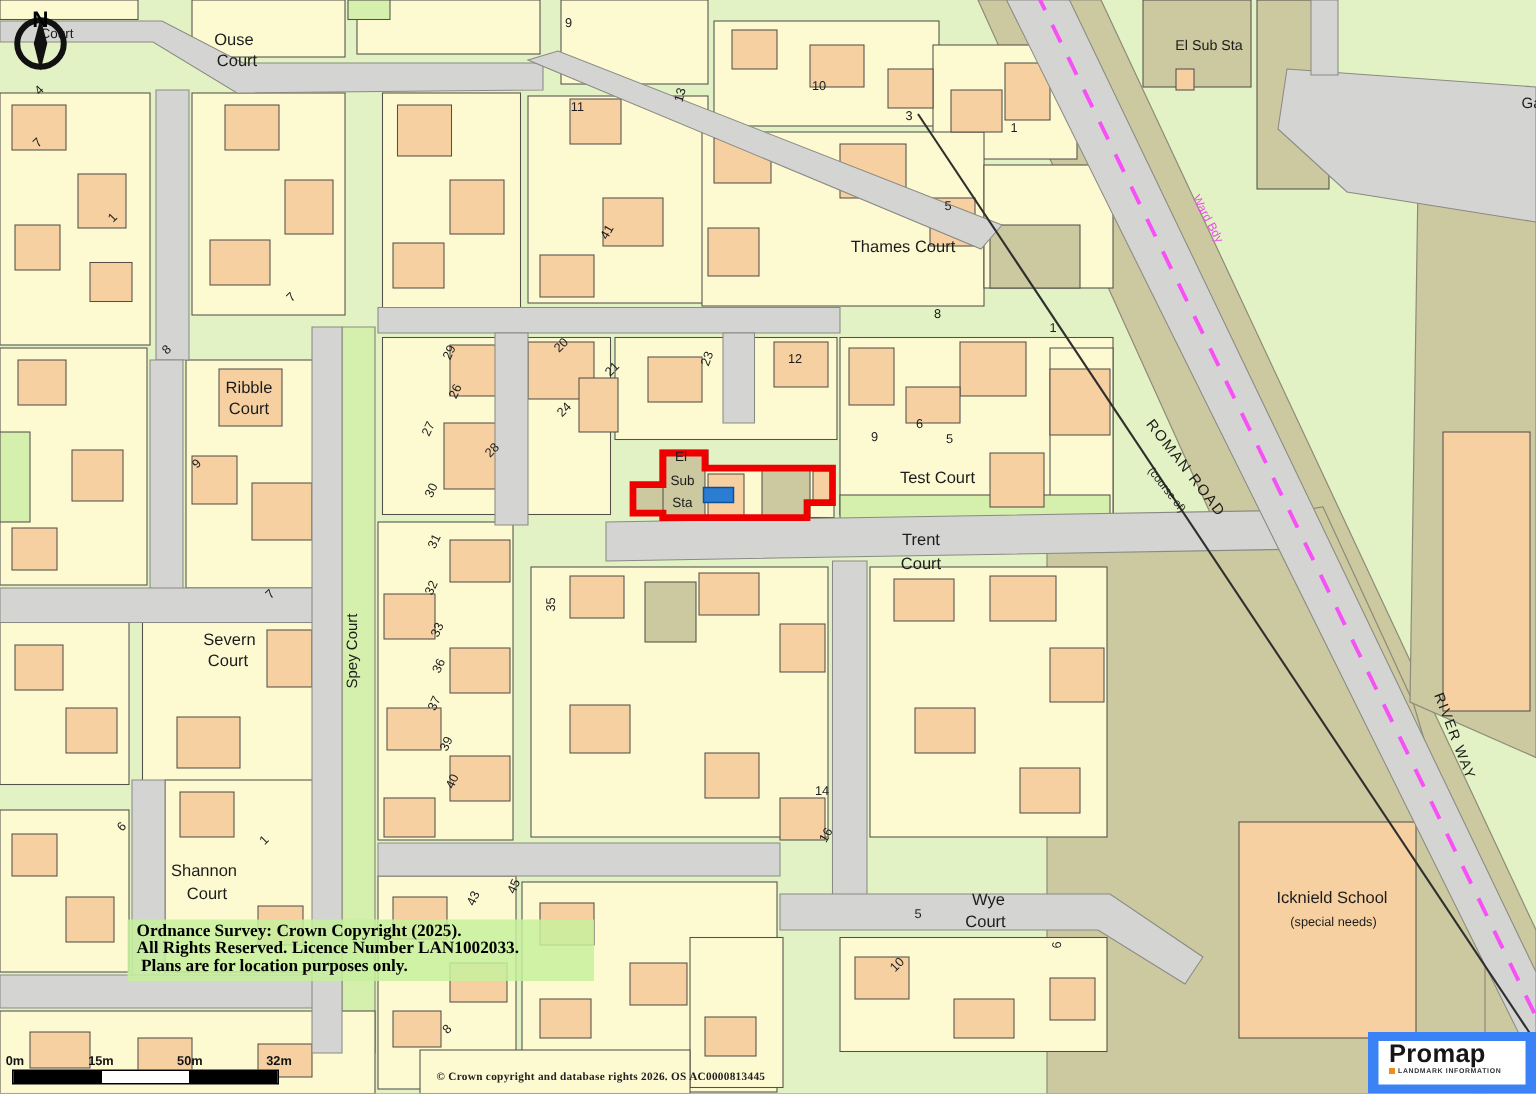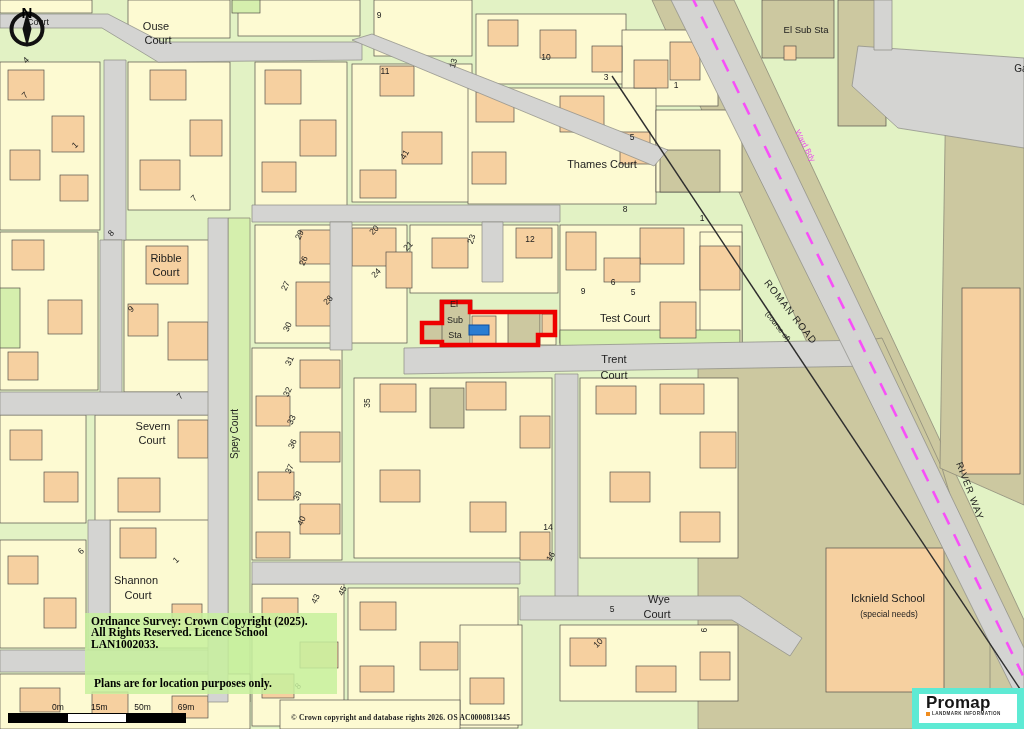--- a/index.html
+++ b/index.html
@@ -1,33 +1,33 @@
 <!DOCTYPE html>
 <html><head>
 <meta charset="utf-8">
 <style>
   html,body{margin:0;padding:0;background:#888;}
   .stage{position:relative;width:1024px;height:729px;overflow:hidden;background:#e2f2c4;
          font-family:"Liberation Sans",sans-serif;}
   #map{position:absolute;left:0;top:0;width:1024px;height:729px;display:block;}
   #map text{font-family:"Liberation Sans",sans-serif;}
   .north{position:absolute;left:4px;top:2px;width:46px;height:50px;}
-  .copyright-box{position:absolute;left:85px;top:613px;width:252px;box-sizing:border-box;
+  .copyright-box{position:absolute;left:85px;top:613px;width:311px;box-sizing:border-box;
       padding:3px 5px 4px 6px;background:rgba(199,240,158,0.85);
       font-family:"Liberation Serif",serif;font-weight:bold;font-size:11.5px;line-height:11.4px;color:#000;}
-  .copyright-box .l3{padding-left:3px;margin-top:28px;}
+  .copyright-box .l3{padding-left:3px;}
   .scalebar{position:absolute;left:8px;top:702px;width:178px;}
-  .scalebar .labels{position:relative;height:11px;font-size:8.5px;font-weight:normal;color:#111;margin-left:48px;}
+  .scalebar .labels{position:relative;height:11px;font-size:8.5px;font-weight:bold;color:#111;}
   .scalebar .labels span{position:absolute;transform:translateX(-50%);}
   .scalebar .bar{height:8px;border:1.2px solid #000;background:#fff;display:flex;}
   .scalebar .bar .seg{flex:1;}
   .seg.b{background:#000;} .seg.w{background:#fff;}
   .footer-note{position:absolute;left:291px;top:713px;font-size:7.5px;font-weight:bold;
       letter-spacing:.2px;color:#222;font-family:Liberation Serif, serif;}
-  .promap{position:absolute;right:0;bottom:0;width:112px;height:41px;background:#5eead4;}
+  .promap{position:absolute;right:0;bottom:0;width:112px;height:41px;background:#3b82f6;}
   .promap .card{position:absolute;left:7px;top:6px;width:98px;height:29px;background:#fff;}
   .promap .word{display:block;margin:0 0 0 7px;font-size:17px;font-weight:bold;color:#161616;
       line-height:18px;letter-spacing:.2px;}
   .promap .tag{display:flex;align-items:center;gap:2px;margin:-1px 0 0 7px;}
   .promap .dot{width:4px;height:4px;background:#f08c1e;display:inline-block;}
   .promap .tagtext{font-size:4.6px;font-weight:bold;letter-spacing:.45px;color:#333;}
 </style>
 </head>
 <body>
 
@@ -262,30 +262,30 @@
     </svg>
 
   <svg class="north" viewBox="0 0 46 50">
     <circle cx="23" cy="27" r="15.5" fill="none" stroke="#111" stroke-width="4"></circle>
     <polygon points="23,10 27.5,27 23,45 18.5,27" fill="#111"></polygon>
     <text x="23" y="16" text-anchor="middle" font-size="15" font-weight="bold" fill="#000">N</text>
   </svg>
 
   <div class="copyright-box">
     <div class="l1">Ordnance Survey: Crown Copyright (2025).</div>
-    <div class="l2">All Rights Reserved. Licence School LAN1002033.</div>
+    <div class="l2">All Rights Reserved. Licence Number LAN1002033.</div>
     <div class="l3">Plans are for location purposes only.</div>
   </div>
 
   <div class="scalebar">
     <div class="labels">
       <span style="left:2px">0m</span>
       <span style="left:33.3%">15m</span>
       <span style="left:66.6%">50m</span>
-      <span style="left:100%">69m</span>
+      <span style="left:100%">32m</span>
     </div>
     <div class="bar">
       <div class="seg b"></div>
       <div class="seg w"></div>
       <div class="seg b"></div>
     </div>
   </div>
 
   <div class="footer-note">© Crown copyright and database rights 2026. OS AC0000813445</div>
 

